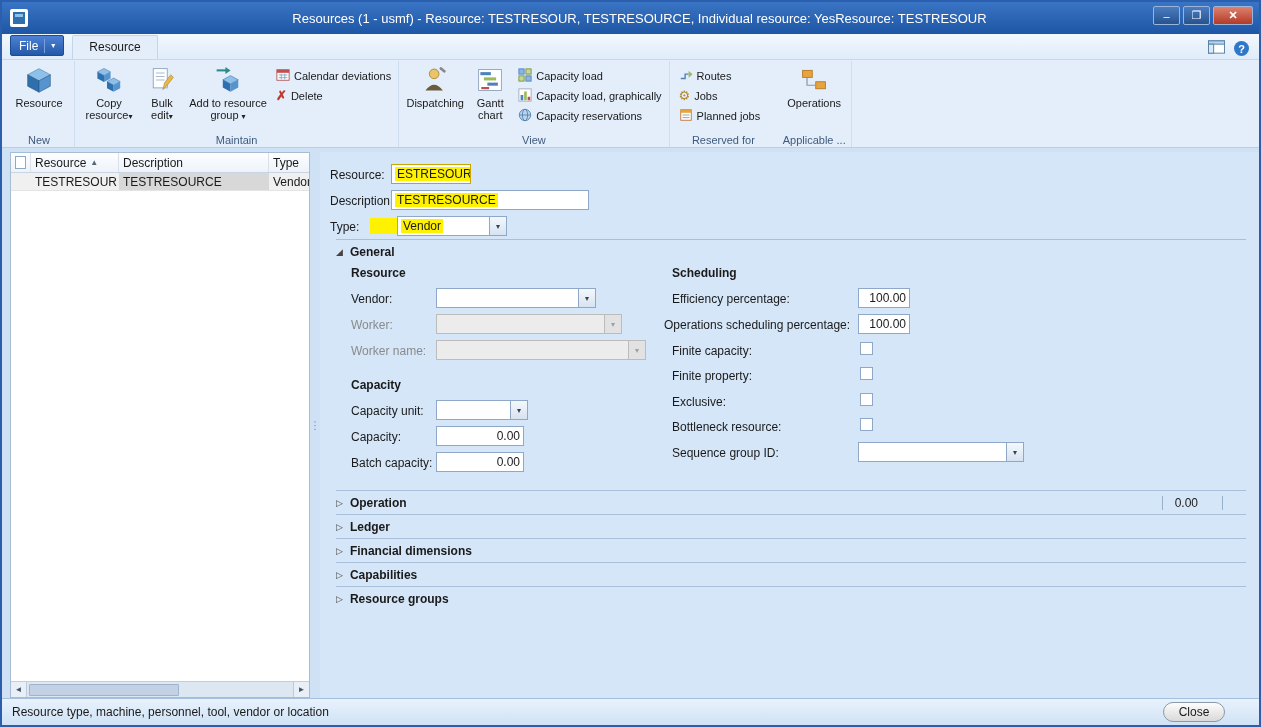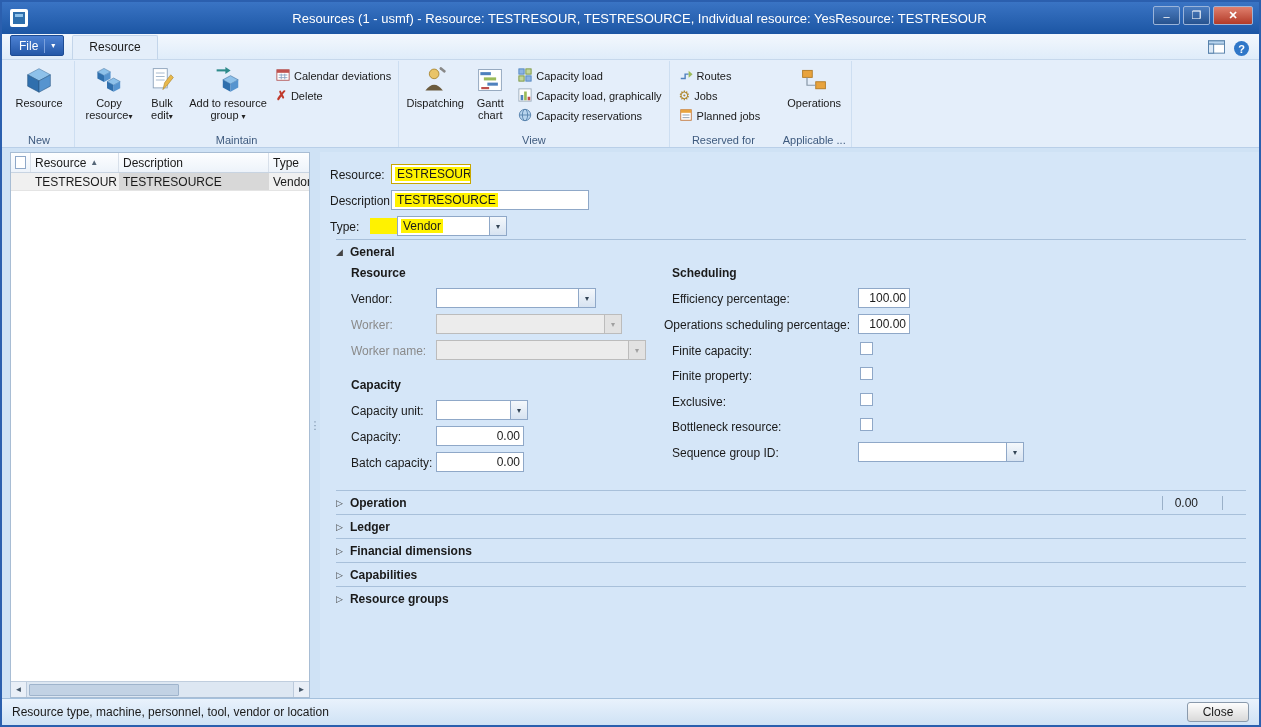--- a/index.html
+++ b/index.html
@@ -66,21 +66,21 @@
   .combo.disabled .dd{background:#e2e2e2;border-color:#bcbcbc;color:#a0a0a0}
   .cbx{position:absolute;width:13px;height:13px;background:#fff;border:1px solid #8fa8c8}
   .ftab{position:absolute;left:16px;width:910px;height:24px;border-top:1px solid #a8c0da;display:flex;align-items:center;gap:7px;font-weight:bold}
   .ftab .arrow{font-size:9px;color:#444;font-weight:normal}
   .ftab .rval{position:absolute;right:48px;font-weight:normal}
   .ftab .tick{position:absolute;width:1px;height:14px;background:#9ab0c8;top:5px}
   .ymark{position:absolute;background:#fff200}
 
   
   .statusbar{height:27px;flex:0 0 27px;background:linear-gradient(#e9f2fc,#cfe2f5);border-top:1px solid #a4c0dc;display:flex;align-items:center;padding:0 10px}
-  .close-btn{margin-left:auto;width:62px;height:20px;background:linear-gradient(#fdfdfd,#d9d9d9);border:1px solid #8a9aac;border-radius:3px;display:flex;align-items:center;justify-content:center;cursor:default}
+  .close-btn{margin-left:auto;margin-right:24px;width:62px;height:20px;background:linear-gradient(#fdfdfd,#d9d9d9);border:1px solid #8a9aac;border-radius:10px;display:flex;align-items:center;justify-content:center;cursor:default}
 </style>
 </head>
 <body>
 
 <div class="window">
 
   <div class="titlebar">
     <span class="app-icon">
       <svg width="18" height="18" viewBox="0 0 18 18">
           <rect width="18" height="18" rx="2" fill="#fff"></rect>

